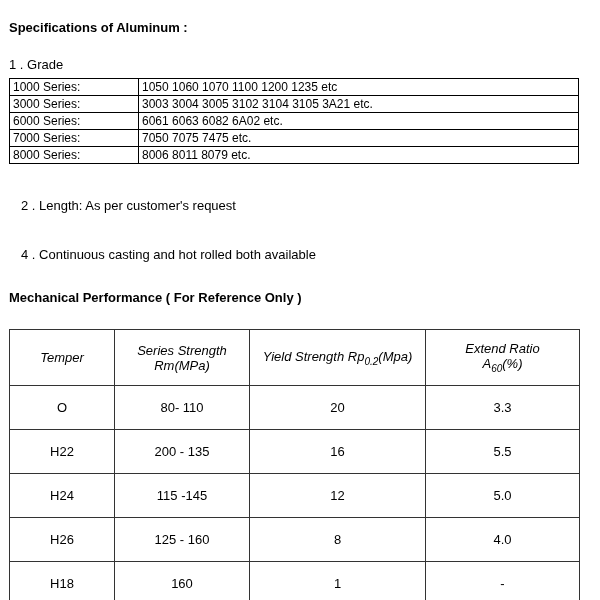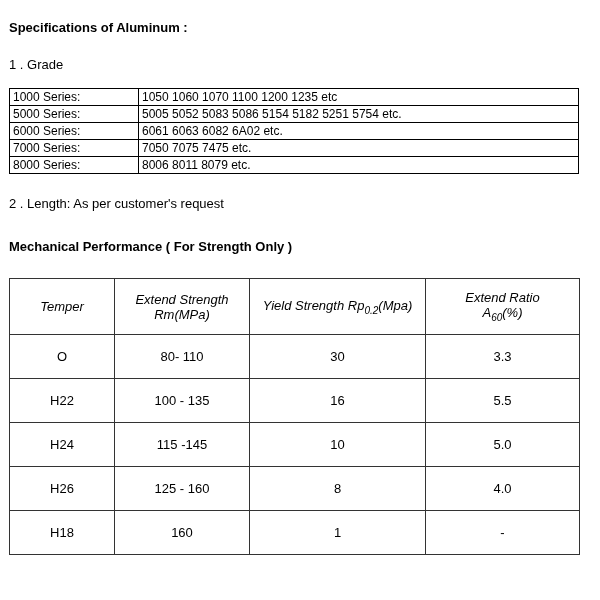--- a/index.html
+++ b/index.html
@@ -17,39 +17,39 @@
     background: #ffffff;
     overflow: hidden;
   }
   .doc-title {
     font-size: 13px;
     font-weight: bold;
     margin: 0 0 22px 0;
   }
   .grade-label {
     font-size: 13px;
-    margin: 0 0 16px 0;
+    margin: 0 0 6px 0;
   }
   table.grade-table {
     border-collapse: collapse;
     width: 570px;
     table-layout: fixed;
   }
   table.grade-table td {
     border: 1px solid #000000;
     font-size: 12px;
     padding: 1px 10px 1px 3px;
     line-height: 14px;
     white-space: nowrap;
     overflow: hidden;
   }
   table.grade-table td.series-col { width: 115px; }
   .note {
     font-size: 13px;
-    margin: 0;
+    margin: 12px;
     padding: 22px 0 0 0;
   }
   .mech-title {
     font-size: 13px;
     font-weight: bold;
     margin: 28px 0 0 0;
   }
   table.mech-table {
     border-collapse: collapse;
     width: 570px;
@@ -84,82 +84,83 @@
 
   <p class="grade-label">1 . Grade</p>
 
   <table class="grade-table">
     <tbody>
       <tr>
         <td class="series-col">1000 Series:</td>
         <td>1050 1060 1070 1100 1200 1235 etc</td>
       </tr>
       <tr>
-        <td class="series-col">5000 Series:</td>
-        <td>5005 5052 5083 5086 5154 5182 5251 5754 etc.</td>
+        <td class="series-col">3000 Series:</td>
+        <td>3003 3004 3005 3102 3104 3105 3A21 etc.</td>
       </tr>
       <tr>
         <td class="series-col">6000 Series:</td>
         <td>6061 6063 6082 6A02 etc.</td>
       </tr>
       <tr>
         <td class="series-col">7000 Series:</td>
         <td>7050 7075 7475 etc.</td>
       </tr>
       <tr>
         <td class="series-col">8000 Series:</td>
         <td>8006 8011 8079 etc.</td>
       </tr>
     </tbody>
   </table>
 
   <p class="note">2 . Length:  As per customer's request</p>
+  <p class="note">4 . Continuous casting and hot rolled both available</p>
 
-  <h2 class="mech-title">Mechanical Performance ( For Strength Only )</h2>
+  <h2 class="mech-title">Mechanical Performance ( For Reference Only )</h2>
 
   <table class="mech-table">
     <colgroup>
       <col class="c1">
         <col class="c2">
         <col class="c3">
         <col class="c4">
     </colgroup>
     <tbody>
       <tr class="head-row">
         <th>
           <span>Temper</span>
         </th>
         <th>
-          <span>Extend Strength</span><br>
+          <span>Series Strength</span><br>
           <span>Rm(MPa)</span>
         </th>
         <th>
           <span>Yield Strength Rp</span><sub>0.2</sub><span>(Mpa)</span>
         </th>
         <th>
           <span>Extend Ratio</span><br>
           <span>A</span><sub>60</sub><span>(%)</span>
         </th>
       </tr>
       <tr class="data-row">
         <td>O</td>
         <td>80- 110</td>
-        <td>30</td>
+        <td>20</td>
         <td>3.3</td>
       </tr>
       <tr class="data-row">
         <td>H22</td>
-        <td>100 - 135</td>
+        <td>200 - 135</td>
         <td>16</td>
         <td>5.5</td>
       </tr>
       <tr class="data-row">
         <td>H24</td>
         <td>115 -145</td>
-        <td>10</td>
+        <td>12</td>
         <td>5.0</td>
       </tr>
       <tr class="data-row">
         <td>H26</td>
         <td>125 - 160</td>
         <td>8</td>
         <td>4.0</td>
       </tr>
       <tr class="data-row">
         <td>H18</td>

